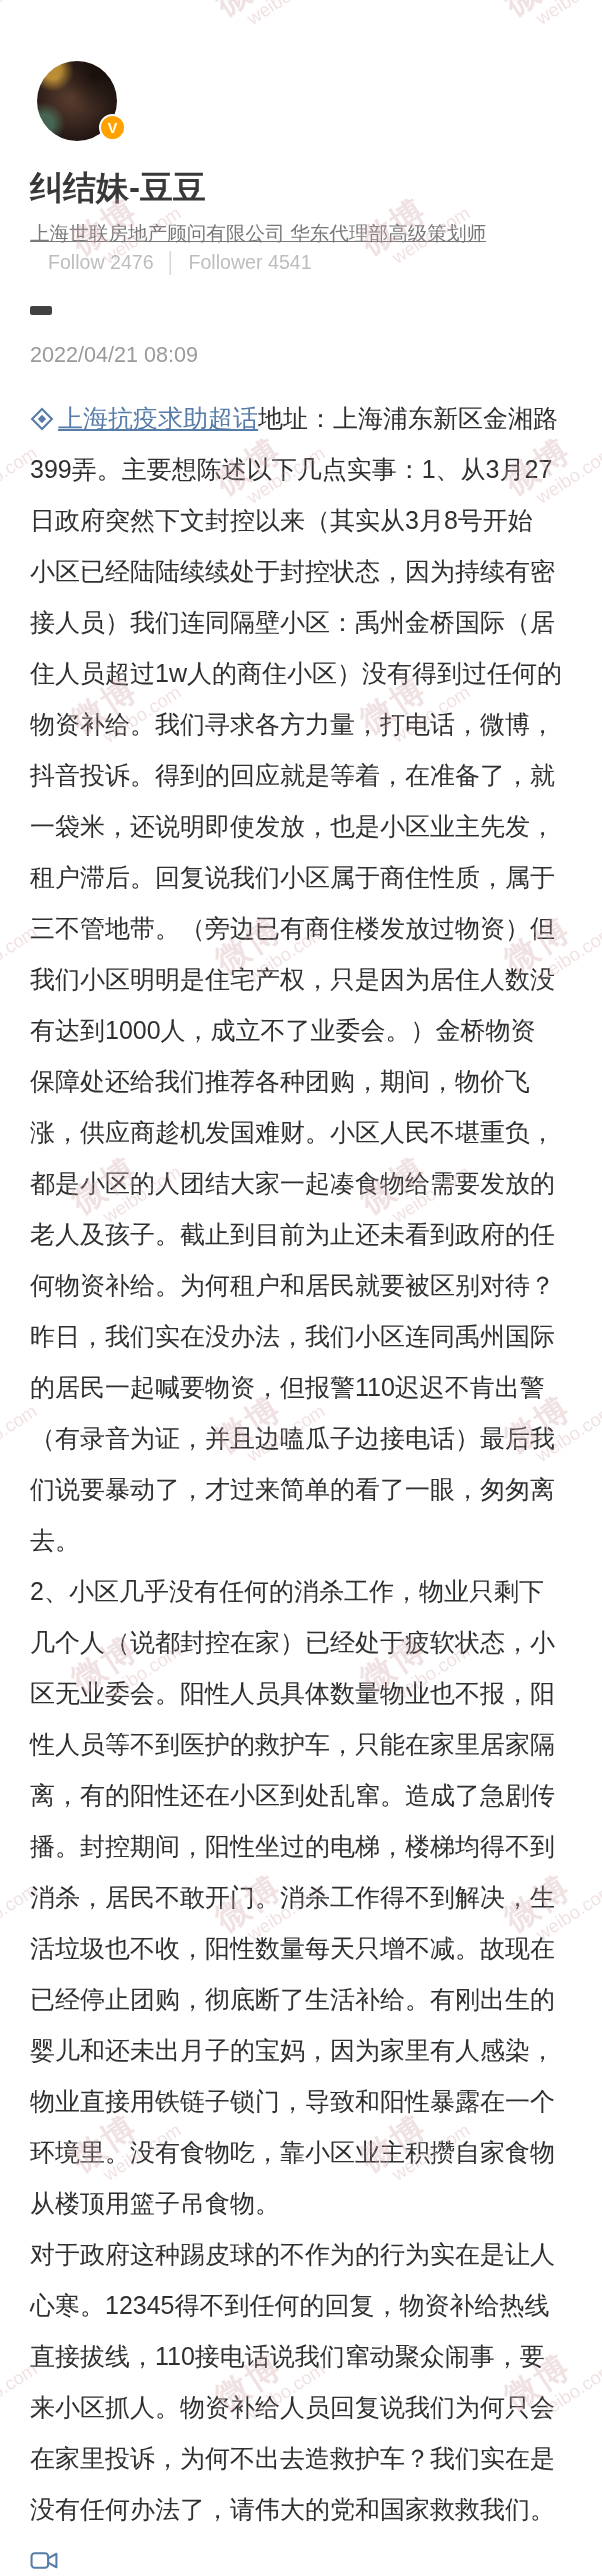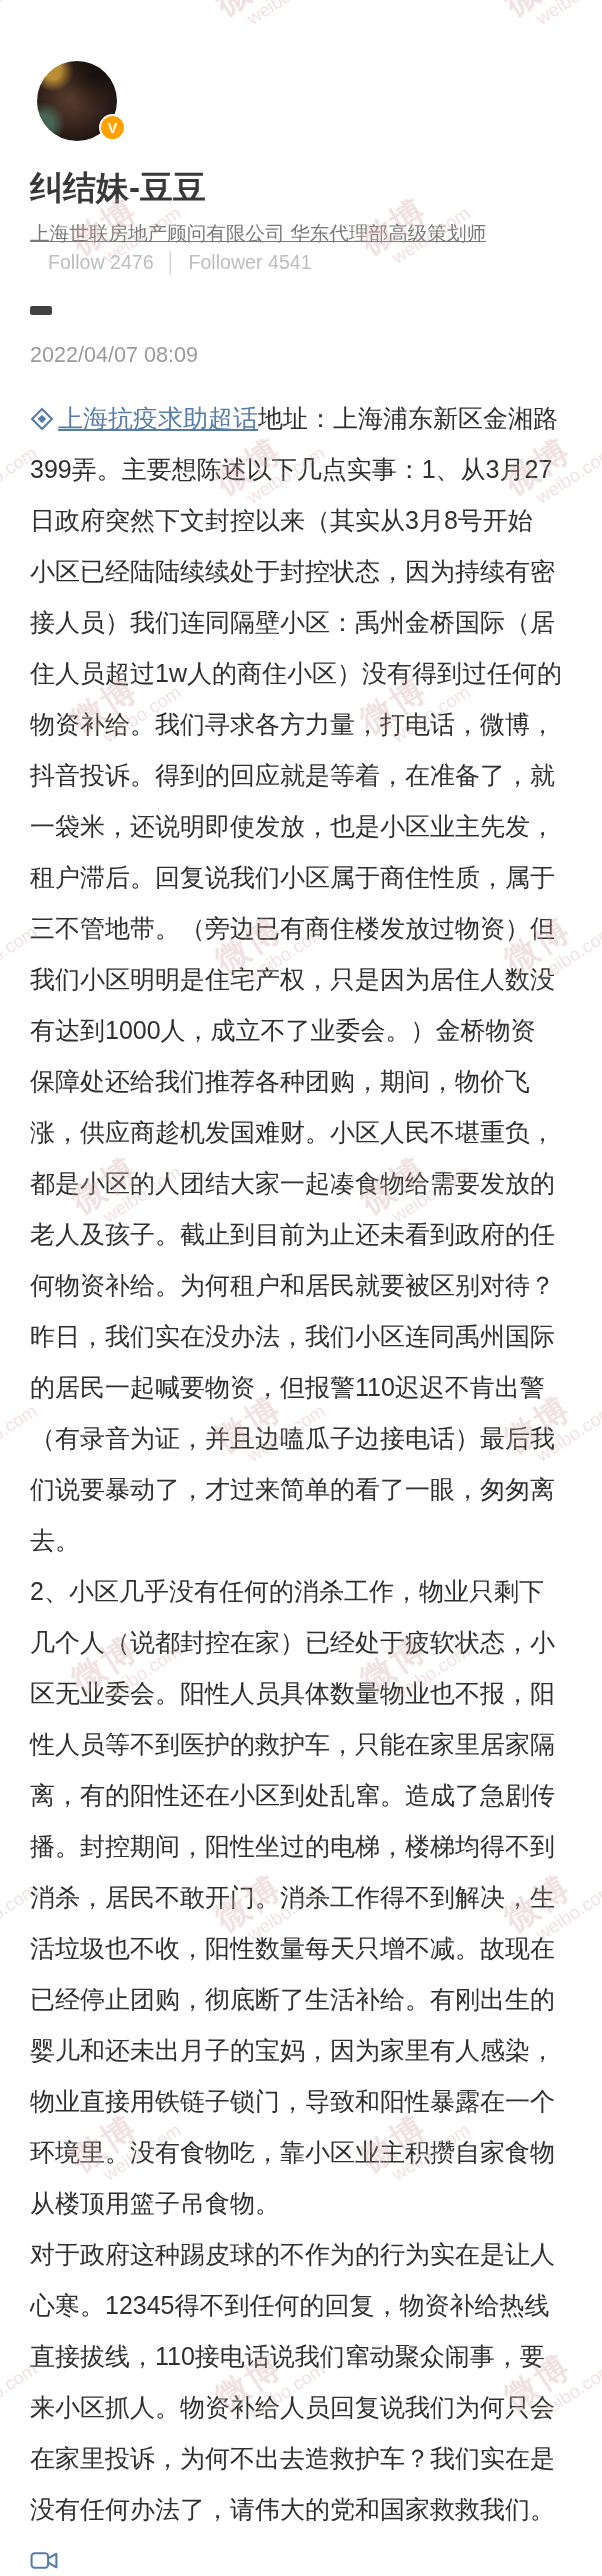--- a/index.html
+++ b/index.html
@@ -39,21 +39,21 @@
 <body>
 
 <div id="page">
 
   <div class="avatar"></div>
   <div class="vbadge">V</div>
   <div class="username">纠结妹-豆豆</div>
   <div class="bio">上海世联房地产顾问有限公司 华东代理部高级策划师</div>
   <div class="followrow"><span>Follow 2476</span><span class="sep">│</span><span>Follower 4541</span></div>
   <div class="chip-dark"></div>
-  <div class="timestamp">2022/04/07 08:09</div>
+  <div class="timestamp">2022/04/21 08:09</div>
 
   <div class="post-text"><span class="superlink"><svg width="24" height="24" viewBox="0 0 46 46">
           <path d="M23 4 L42 23 L23 42 L4 23 Z" fill="none" stroke="#567ca8" stroke-width="4"></path>
           <path d="M23 15 L31 23 L23 31 L15 23 Z" fill="#567ca8"></path>
         </svg><span>上海抗疫求助超话</span></span><span class="post-body">地址：上海浦东新区金湘路
 399弄。主要想陈述以下几点实事：1、从3月27
 日政府突然下文封控以来（其实从3月8号开始
 小区已经陆陆续续处于封控状态，因为持续有密
 接人员）我们连同隔壁小区：禹州金桥国际（居
 住人员超过1w人的商住小区）没有得到过任何的

